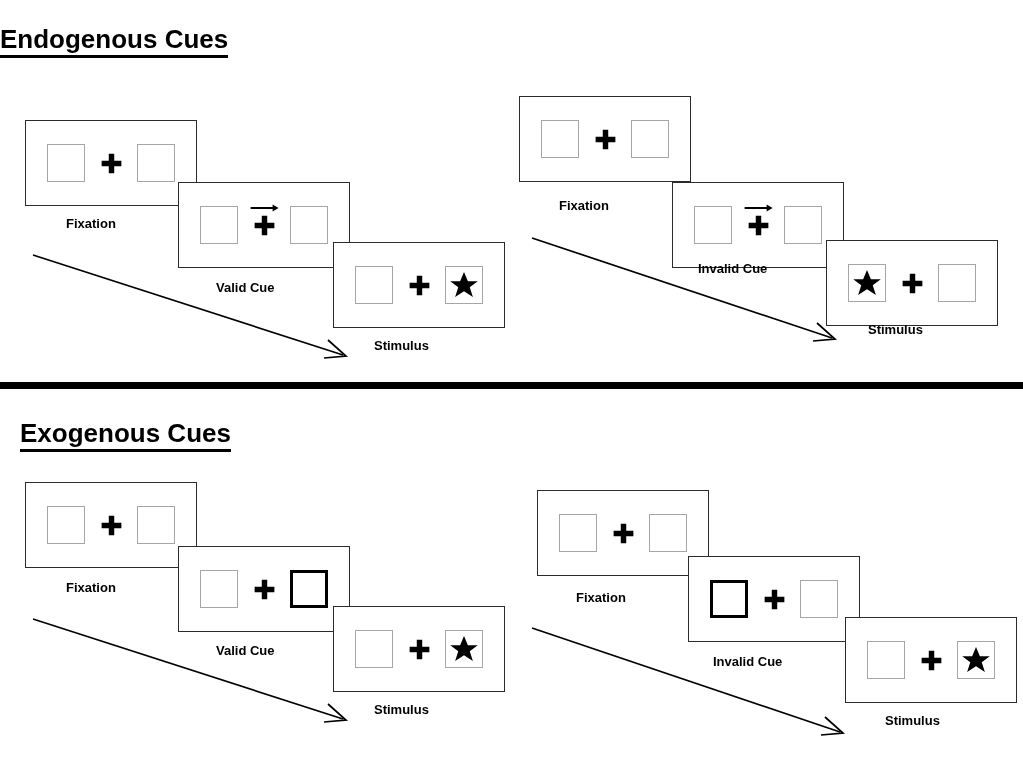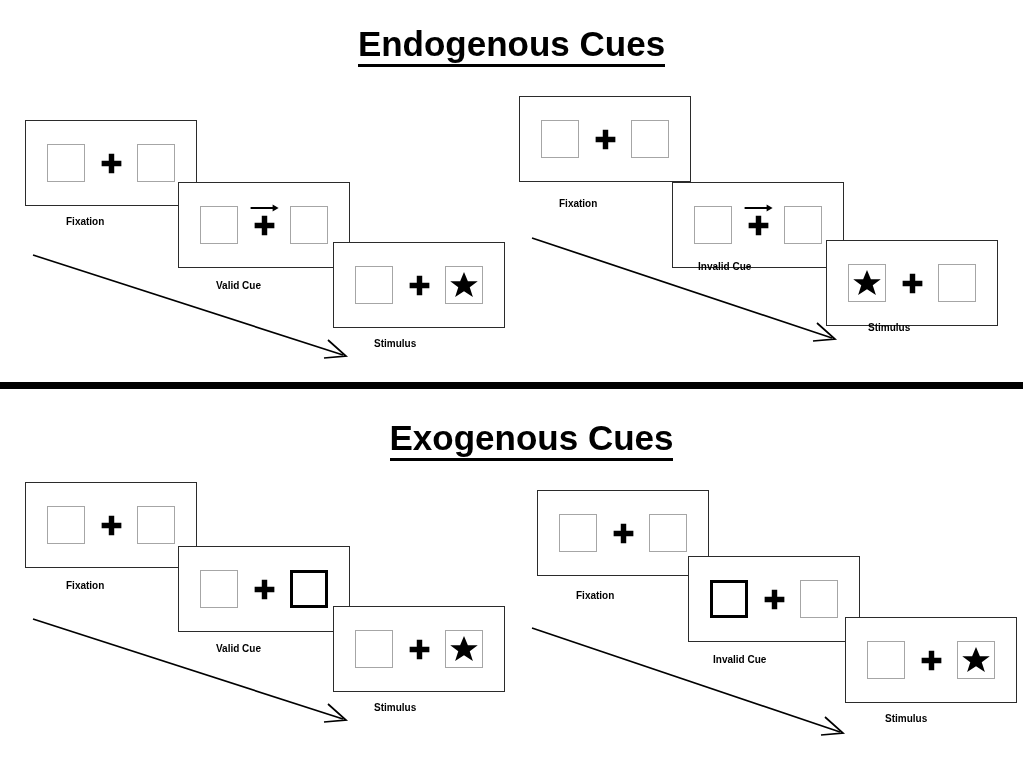--- a/index.html
+++ b/index.html
@@ -17,24 +17,24 @@
 
   #stage {
     position: absolute;
     left: 0; top: 0;
     width: 1023px;
     height: 767px;
   }
 
   .section-title {
     position: absolute;
-    font-size: 35px;
+    font-size: 26px;
     font-weight: bold;
     color: #000000;
-    text-align: center;
+    text-align: left;
     width: 100%;
     left: 0;
     letter-spacing: 0px;
   }
   .section-title span {
     border-bottom: 3px solid #000;
     padding-bottom: 1px;
   }
 
   .divider {
@@ -100,21 +100,21 @@
     position: absolute;
     top: 1px;
     left: 50%;
     transform: translateX(-48%);
     width: 30px;
     height: 11px;
   }
 
   .caption {
     position: absolute;
-    font-size: 10px;
+    font-size: 13px;
     font-weight: bold;
     color: #000000;
     white-space: nowrap;
   }
 
   .time-arrow {
     position: absolute;
     overflow: visible;
   }
 </style>

